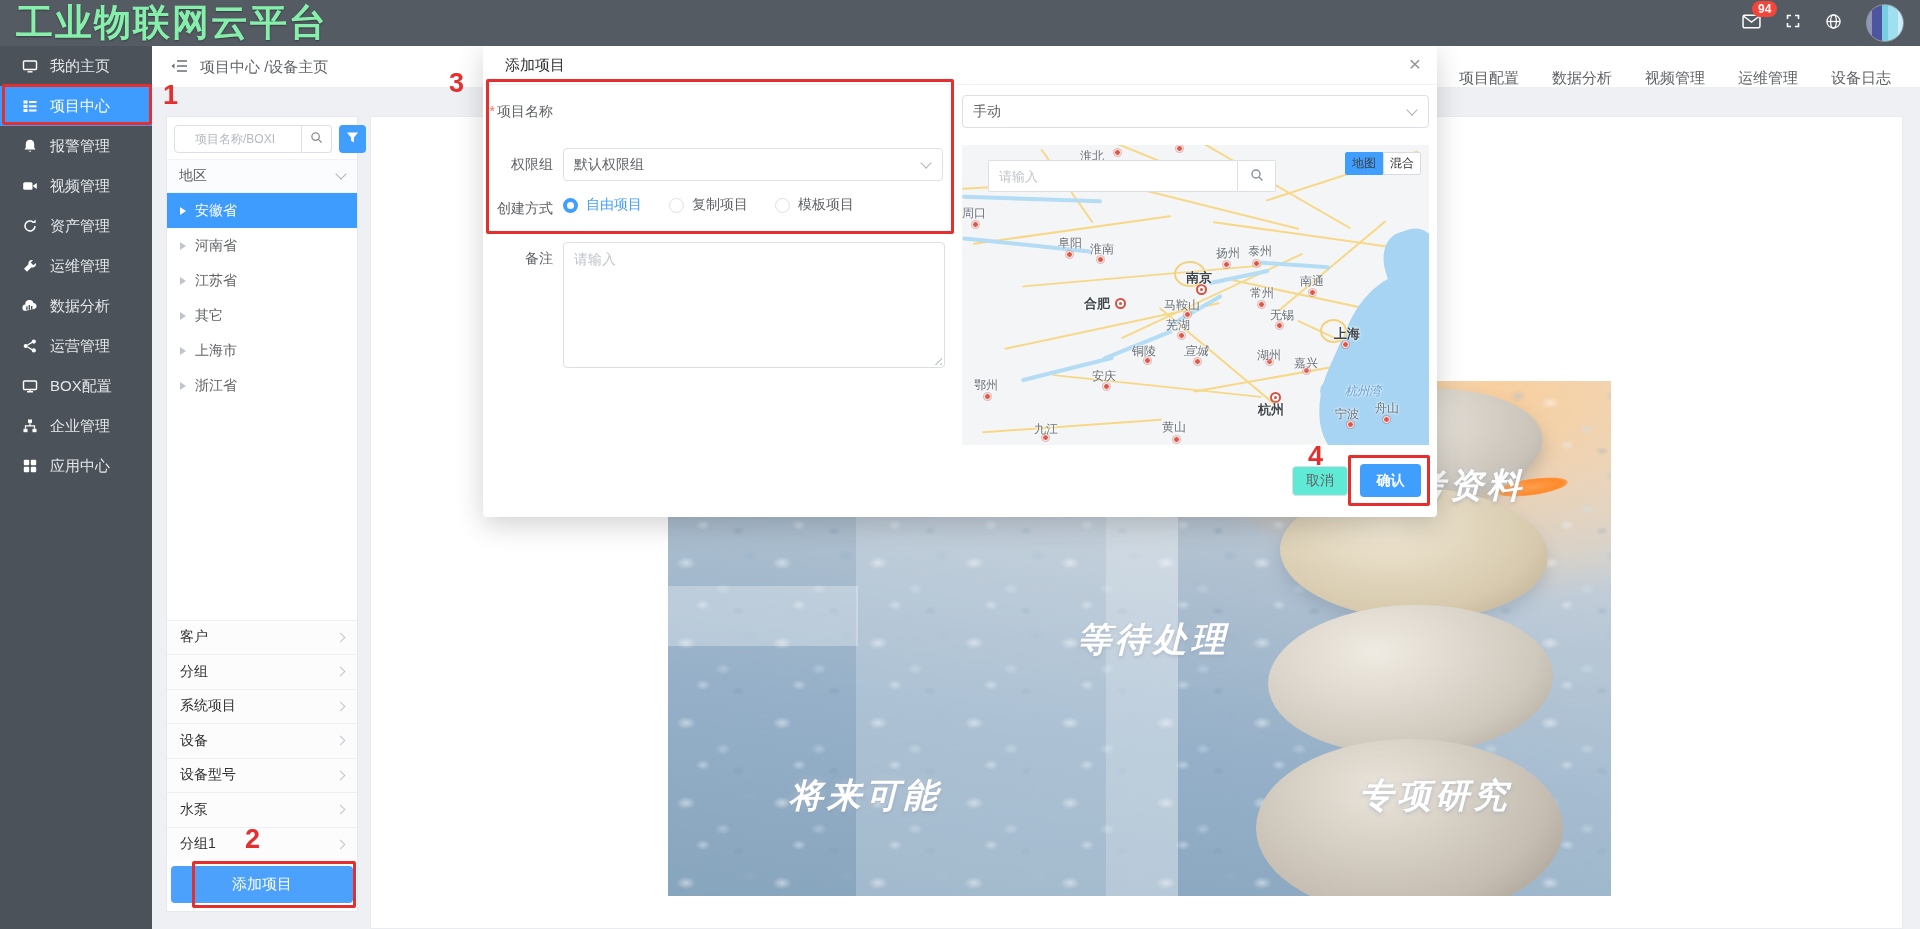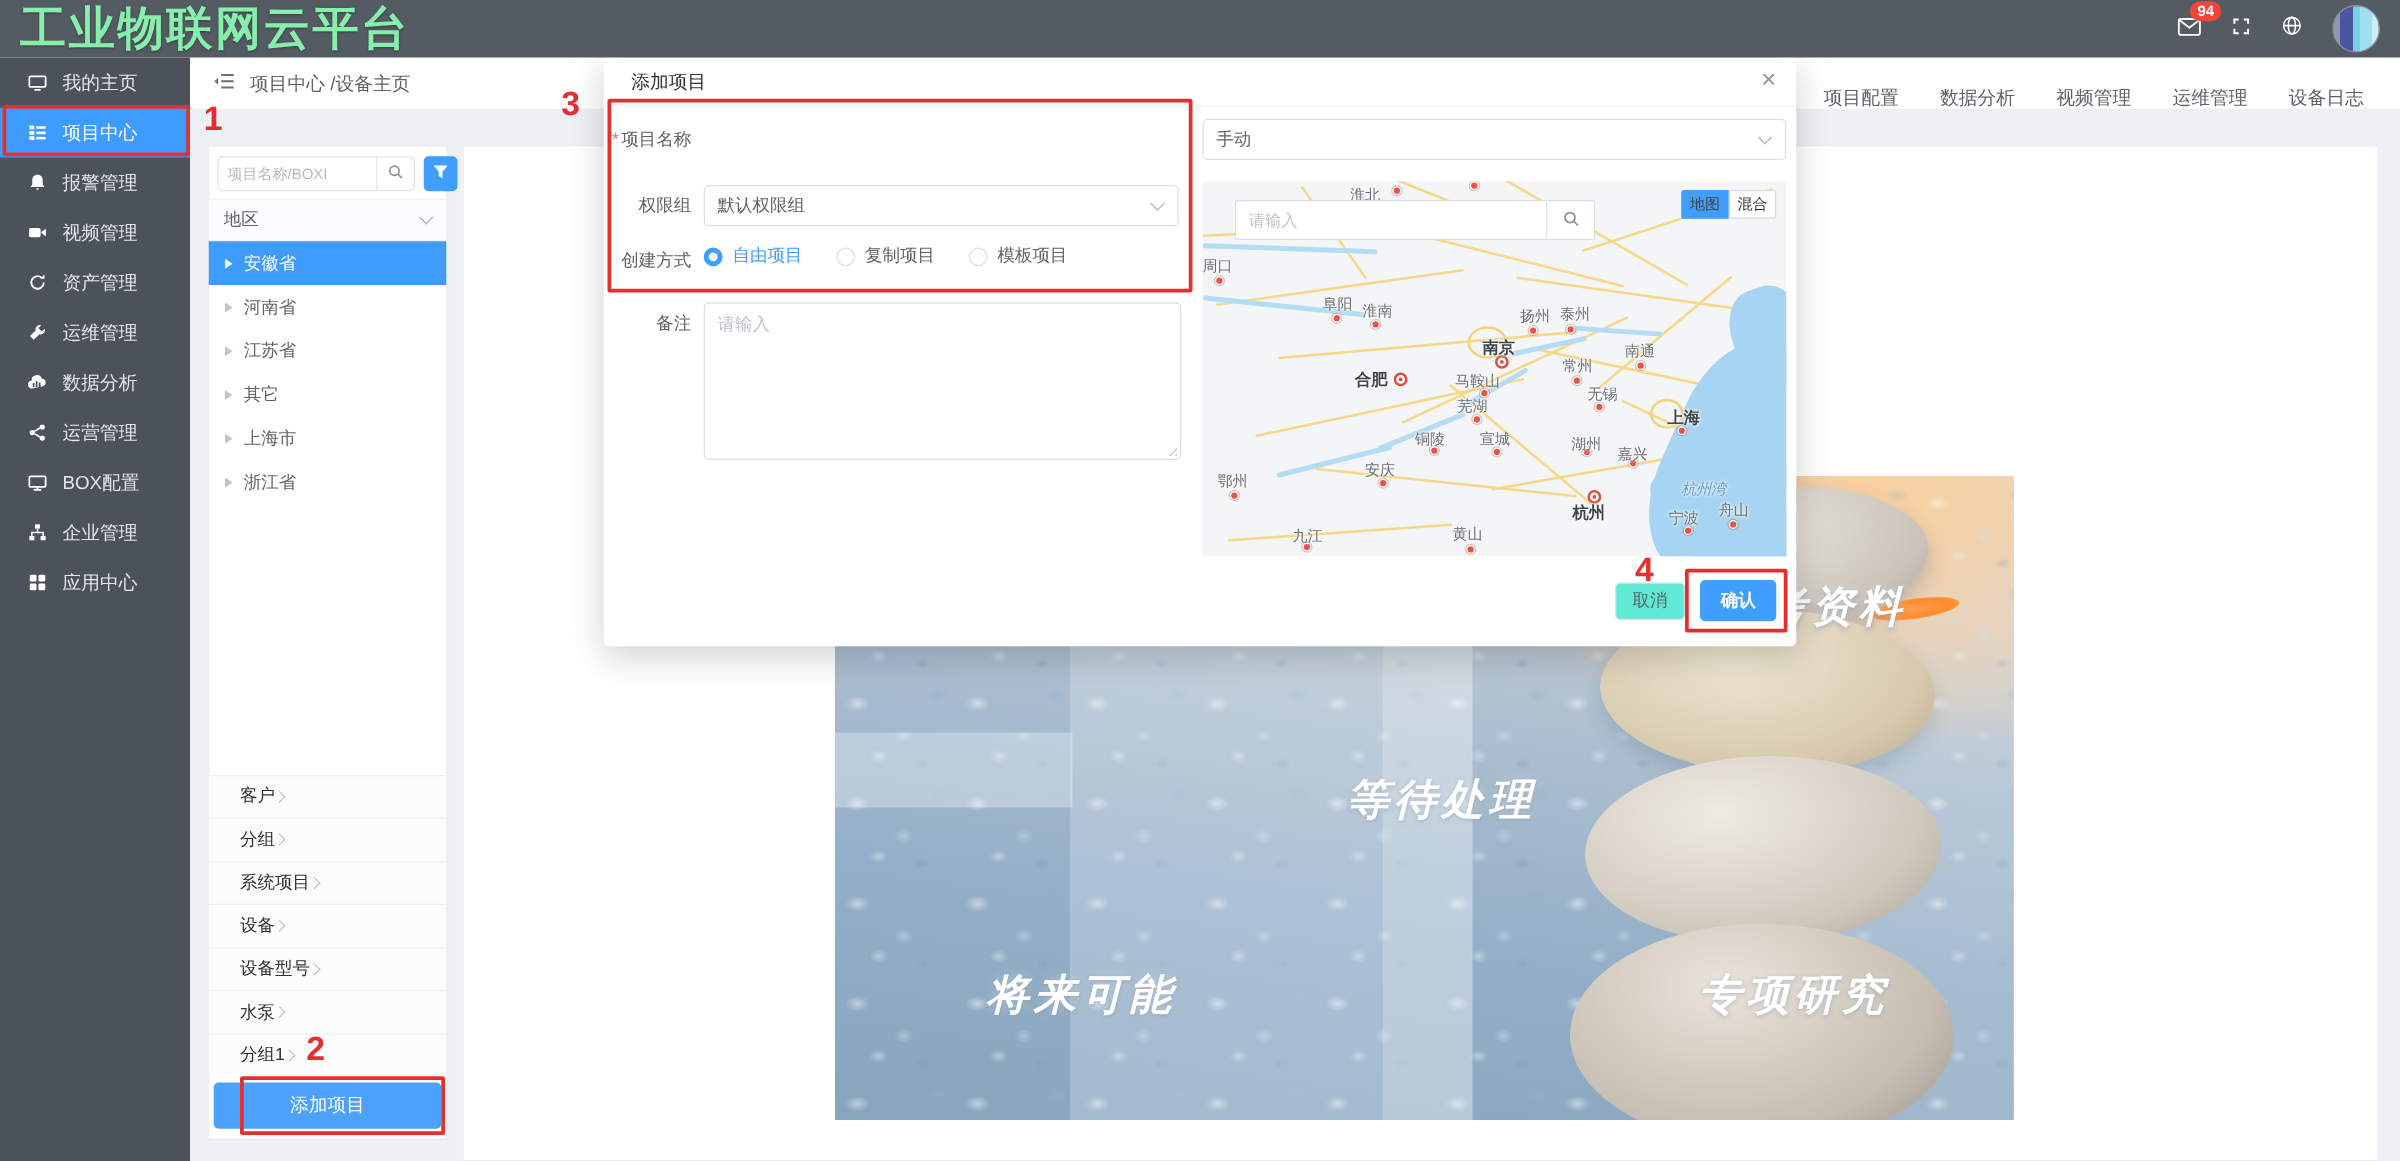--- a/index.html
+++ b/index.html
@@ -22,33 +22,33 @@
 
   
   .bc-bar{position:absolute;left:152px;top:46px;width:1768px;height:42px;background:#fff;border-bottom:1px solid #edeff2;z-index:4}
   .bc{position:absolute;left:18px;top:0;height:42px;display:flex;align-items:center;gap:12px;color:#5f6368;font-size:15px}
   .nav-tabs{position:absolute;right:29px;top:0;height:42px;display:flex;align-items:flex-end;gap:33px}
   .nav-tab{color:#606266;font-size:15px;cursor:pointer;white-space:nowrap}
 
   
   .panel{position:absolute;left:166px;top:116px;width:192px;height:796px;background:#fff;border:1px solid #e5e8ec;z-index:6}
   .p-search{position:absolute;left:7px;top:8px;display:flex;align-items:center}
-  .p-in{width:128px;height:28px;border:1px solid #dcdfe6;border-radius:4px 0 0 4px;padding:0 7px;font-size:12px;color:#333;outline:none}
+  .p-in{width:128px;height:28px;border:1px solid #dcdfe6;border-radius:4px 0 0 4px;padding:0 20px;font-size:12px;color:#333;outline:none}
   .p-in::placeholder{color:#b4b9c2}
   .p-sbtn{width:30px;height:28px;border:1px solid #dcdfe6;border-left:none;background:#fff;border-radius:0 4px 4px 0;display:flex;align-items:center;justify-content:center;cursor:pointer}
   .p-filter{width:27px;height:28px;background:#409eff;border:none;border-radius:4px;margin-left:7px;display:flex;align-items:center;justify-content:center;cursor:pointer}
   .region-head{position:absolute;left:0;top:42px;width:100%;height:34px;background:#fbfcfd;border-top:1px solid #f0f2f5;border-bottom:1px solid #f0f2f5;display:flex;align-items:center;justify-content:space-between;padding:0 12px;color:#606266;font-size:14px}
   .chev-d{width:8px;height:8px;border-right:1.4px solid #aeb2b9;border-bottom:1.4px solid #aeb2b9;transform:rotate(45deg);margin-top:-4px}
   .region-tree{position:absolute;left:0;top:76px;width:100%}
   .tree-row{height:35px;display:flex;align-items:center;gap:9px;padding-left:13px;font-size:14px;color:#606266;cursor:pointer}
   .caret{width:0;height:0;border-left:6px solid #c0c4cc;border-top:4px solid transparent;border-bottom:4px solid transparent}
   .tree-row.active{background:#3e9cff;color:#fff}
   .tree-row.active .caret{border-left-color:#fff}
   .panel-sections{position:absolute;left:0;bottom:50px;width:100%}
-  .sec-row{height:34.5px;border-top:1px solid #eef0f3;background:#fcfcfd;display:flex;align-items:center;padding:0 25px;font-size:14px;color:#303133;cursor:pointer}
+  .sec-row{height:34.5px;border-top:1px solid #eef0f3;background:#fcfcfd;display:flex;align-items:center;justify-content:space-between;padding:0 13px;font-size:14px;color:#303133;cursor:pointer}
   .sec-chev{width:7px;height:7px;border-right:1.4px solid #c0c4cc;border-top:1.4px solid #c0c4cc;transform:rotate(45deg)}
   .p-add{position:absolute;left:4px;right:4px;bottom:8px;height:37px;background:#4ba1fb;color:#fff;border:none;border-radius:4px;font-size:15px;cursor:pointer;font-family:inherit}
 
   
   .main-card{position:absolute;left:370px;top:116px;width:1533px;height:813px;background:#fff;border:1px solid #e9ecef;z-index:1}
   .photo{position:absolute;left:297px;top:264px;width:943px;height:515px;overflow:hidden;
     background:
       radial-gradient(430px 270px at 88% 4%, rgba(250,198,138,.95), rgba(250,206,152,.35) 58%, rgba(250,206,152,0) 75%),
       radial-gradient(320px 220px at 68% 0%, rgba(248,216,172,.8), rgba(248,216,172,0) 70%),
       linear-gradient(188deg,#ddd6c9 0%,#ccd1d7 16%,#afc0d0 38%,#95b0c8 66%,#88a5be 100%)}
@@ -488,21 +488,21 @@
         <div class="city" style="left: 202px; top: 152px;">马鞍山</div>
         <div class="dot" style="left: 222px; top: 166px;"></div>
         <div class="city" style="left: 308px; top: 162px;">无锡</div>
         <div class="dot" style="left: 314px; top: 177px;"></div>
         <div class="city" style="left: 204px; top: 172px;">芜湖</div>
         <div class="dot" style="left: 216px; top: 187px;"></div>
         <div class="city b" style="left: 372px; top: 180px;">上海</div>
         <div class="dot" style="left: 380px; top: 196px;"></div>
         <div class="city" style="left: 170px; top: 198px;">铜陵</div>
         <div class="dot" style="left: 182px; top: 212px;"></div>
-        <div class="city" style="left: 222px; top: 198px;">宣城</div>
+        <div class="city" style="left: 222px; top: 198px; font-style: italic;">宣城</div>
         <div class="dot" style="left: 232px; top: 213px;"></div>
         <div class="city" style="left: 295px; top: 202px;">湖州</div>
         <div class="dot" style="left: 304px; top: 213px;"></div>
         <div class="city" style="left: 332px; top: 210px;">嘉兴</div>
         <div class="dot" style="left: 341px; top: 222px;"></div>
         <div class="city" style="left: 12px; top: 232px;">鄂州</div>
         <div class="dot" style="left: 22px; top: 248px;"></div>
         <div class="city" style="left: 130px; top: 223px;">安庆</div>
         <div class="dot" style="left: 141px; top: 238px;"></div>
         <div class="city w" style="left: 383px; top: 238px;">杭州湾</div>

